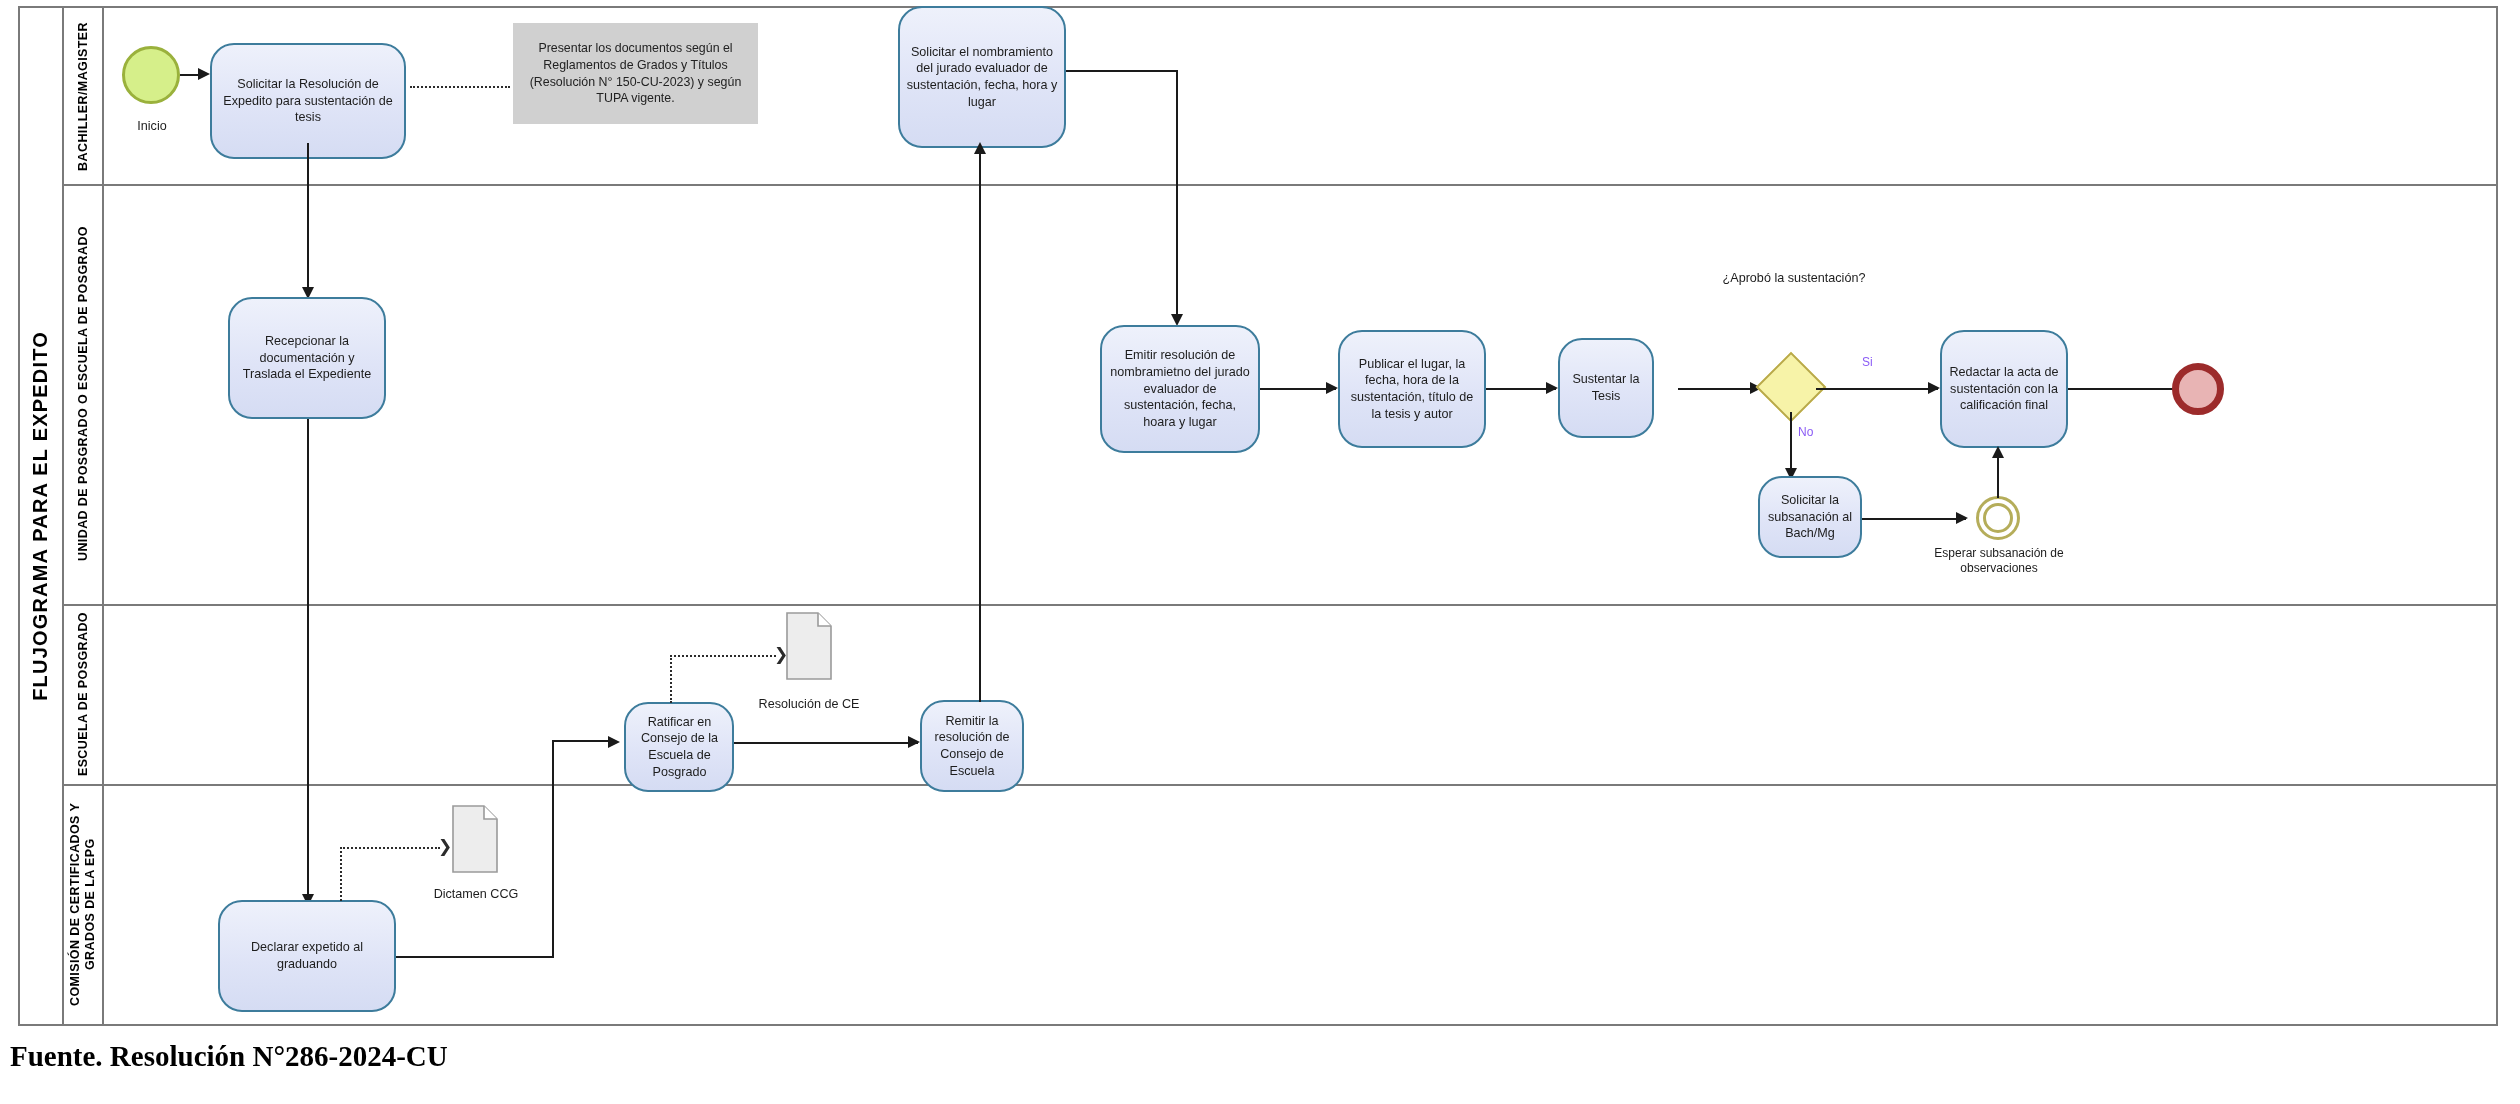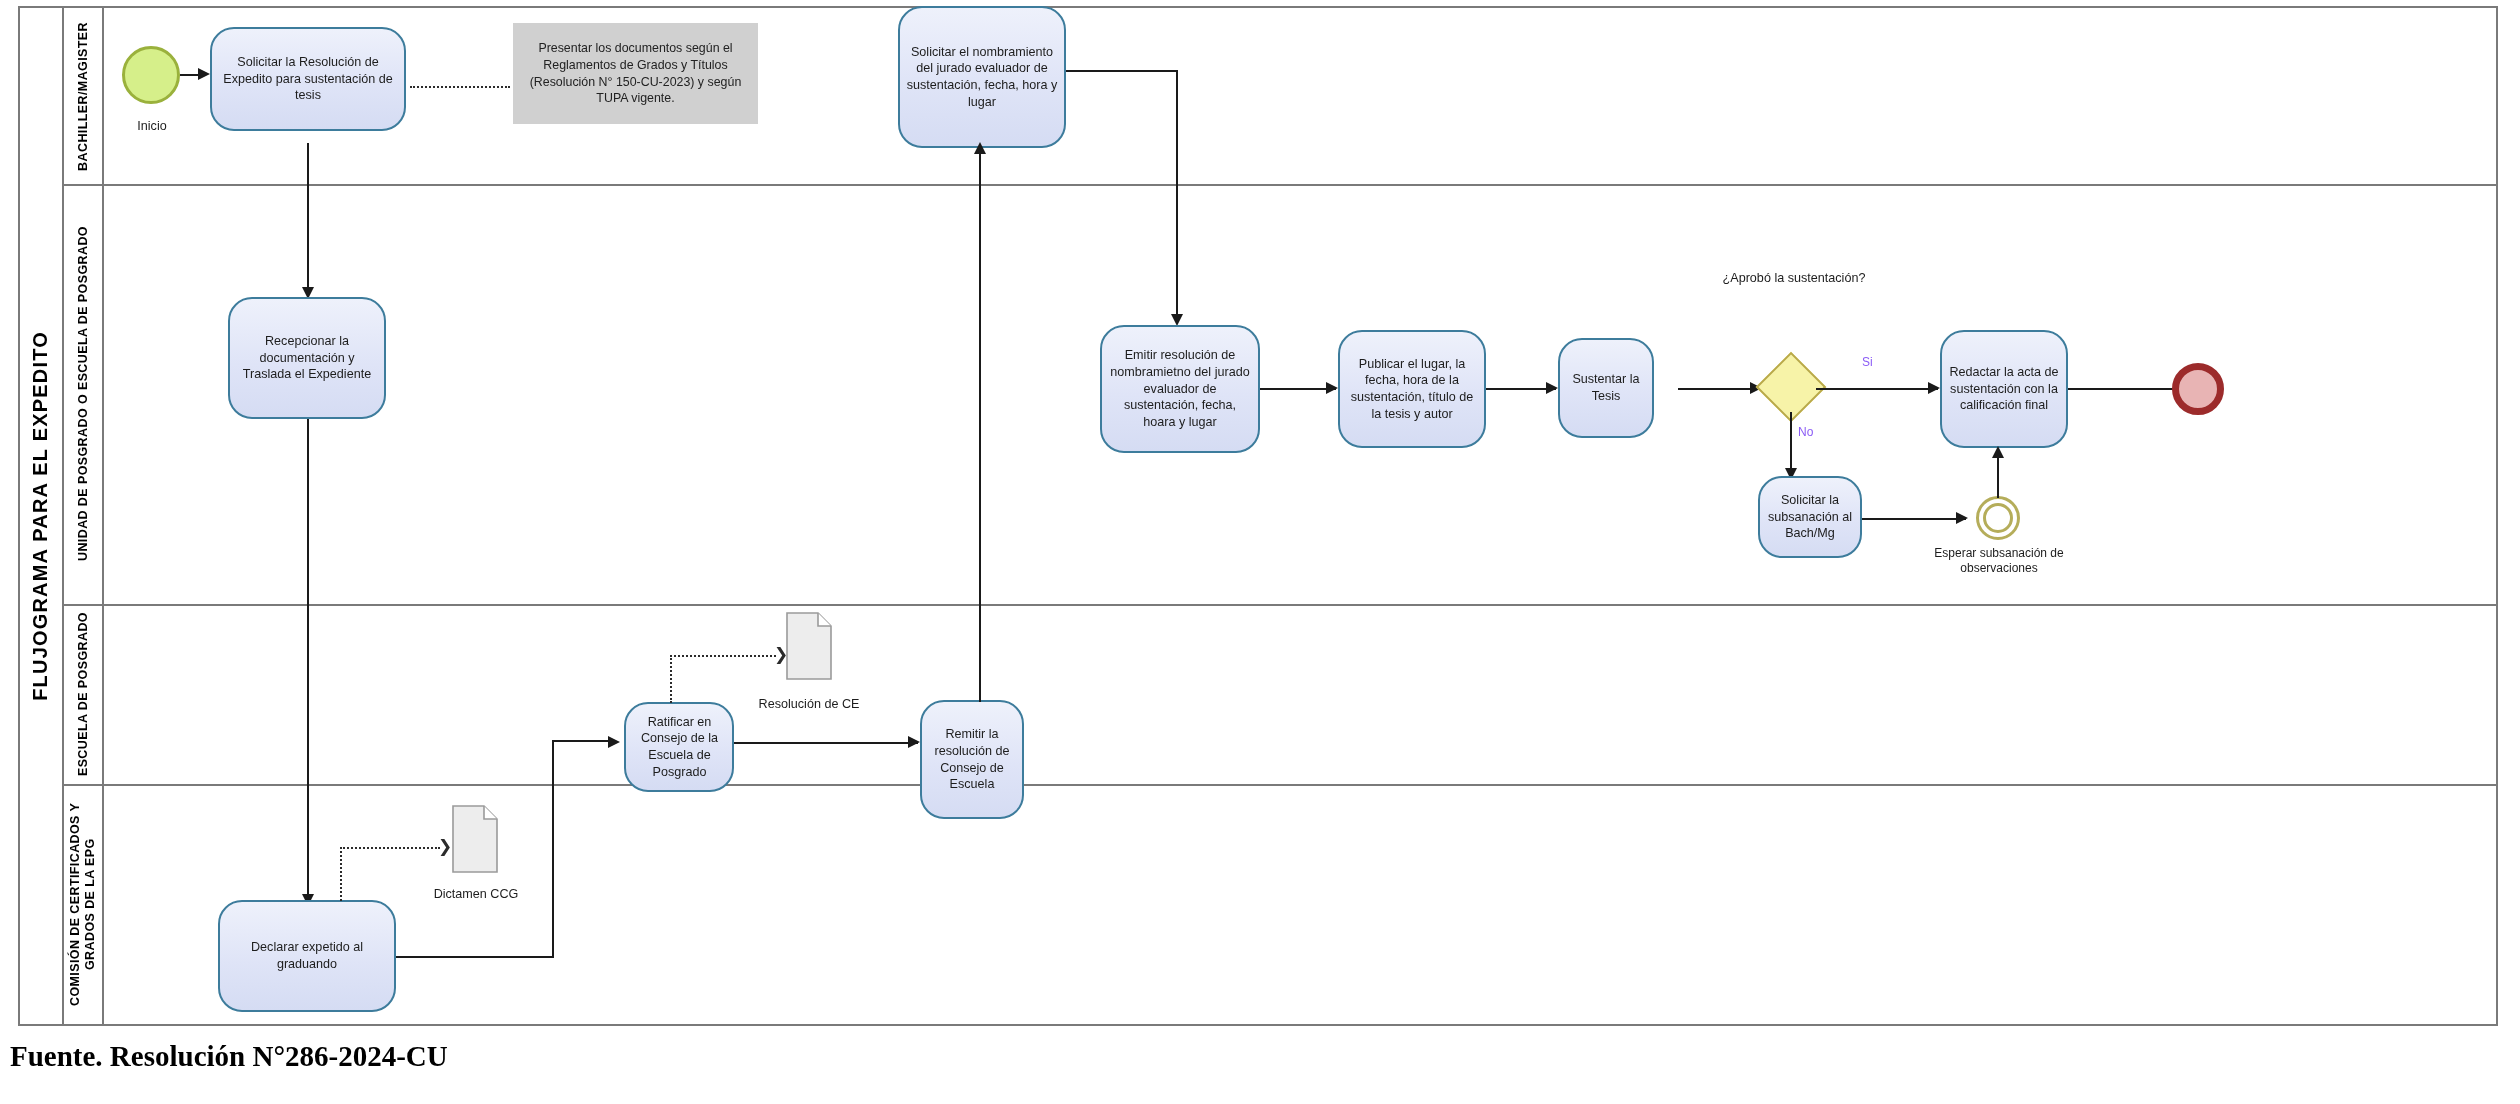--- a/index.html
+++ b/index.html
@@ -82,21 +82,21 @@
   <div class="lane-sep" style="top:184px;"></div>
   <div class="lane-sep" style="top:604px;"></div>
   <div class="lane-sep" style="top:784px;"></div>
 
   <div class="event-start" style="left:122px;top:46px;width:58px;height:58px;"></div>
   <div class="lbl" style="left:110px;top:118px;width:84px;">Inicio</div>
 
   <div class="flow h" style="left:180px;top:74px;width:24px;"></div>
   <div class="arrow right" style="left:198px;top:68px;"></div>
 
-  <div class="task" style="left:210px;top:27px;width:196px;height:104px;">Solicitar la Resolución de Expedito para sustentación de tesis</div>
+  <div class="task" style="left:210px;top:43px;width:196px;height:116px;">Solicitar la Resolución de Expedito para sustentación de tesis</div>
 
   <div class="dotted" style="left:410px;top:86px;width:100px;"></div>
 
   <div class="annot" style="left:513px;top:23px;width:245px;height:101px;">Presentar los documentos según el Reglamentos de Grados y Títulos (Resolución N° 150-CU-2023) y según TUPA vigente.</div>
 
   <div class="task" style="left:898px;top:6px;width:168px;height:142px;">Solicitar el nombramiento del jurado evaluador de sustentación, fecha, hora y lugar</div>
 
   <div class="flow h" style="left:1066px;top:70px;width:112px;"></div>
   <div class="flow v" style="left:1176px;top:70px;height:250px;"></div>
   <div class="arrow down" style="left:1171px;top:314px;"></div>
@@ -165,21 +165,21 @@
     <svg width="46" height="68" viewBox="0 0 46 68">
       <path d="M1,1 H32 L45,14 V67 H1 Z" fill="#ededed" stroke="#9a9a9a" stroke-width="1.6"></path>
       <path d="M32,1 V14 H45" fill="#ffffff" stroke="#9a9a9a" stroke-width="1.6"></path>
     </svg>
   </div>
   <div class="lbl" style="left:746px;top:696px;width:126px;">Resolución de CE</div>
 
   <div class="flow h" style="left:734px;top:742px;width:184px;"></div>
   <div class="arrow right" style="left:908px;top:736px;"></div>
 
-  <div class="task" style="left:920px;top:700px;width:104px;height:119px;">Remitir la resolución de Consejo de Escuela</div>
+  <div class="task" style="left:920px;top:700px;width:104px;height:92px;">Remitir la resolución de Consejo de Escuela</div>
 
   <div class="flow v" style="left:979px;top:152px;height:550px;"></div>
   <div class="arrow up" style="left:974px;top:142px;"></div>
 
   <div class="task" style="left:218px;top:900px;width:178px;height:112px;">Declarar expetido al graduando</div>
 
   <div class="dotted-v" style="left:340px;top:847px;height:54px;"></div>
   <div class="dotted" style="left:340px;top:847px;width:100px;"></div>
   <div class="openarrow" style="left:438px;top:838px;">❯</div>
 

